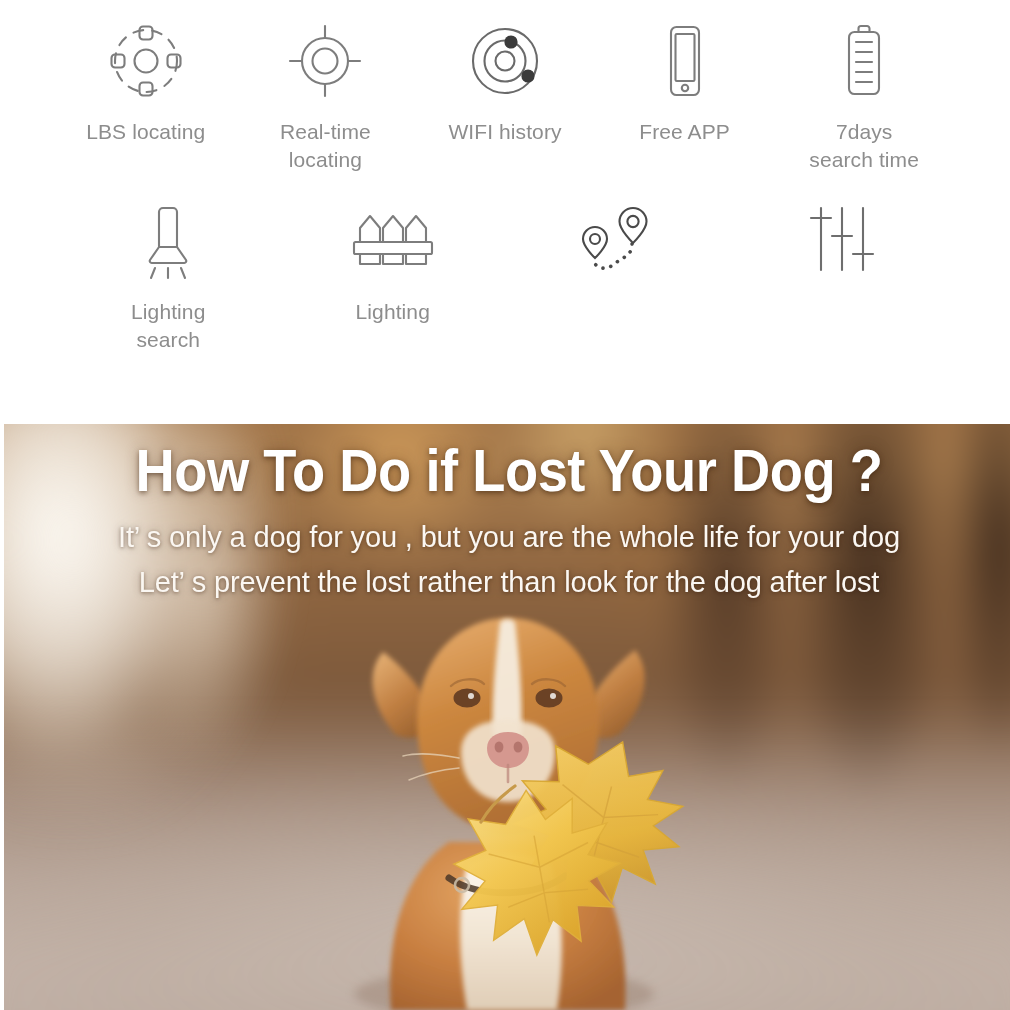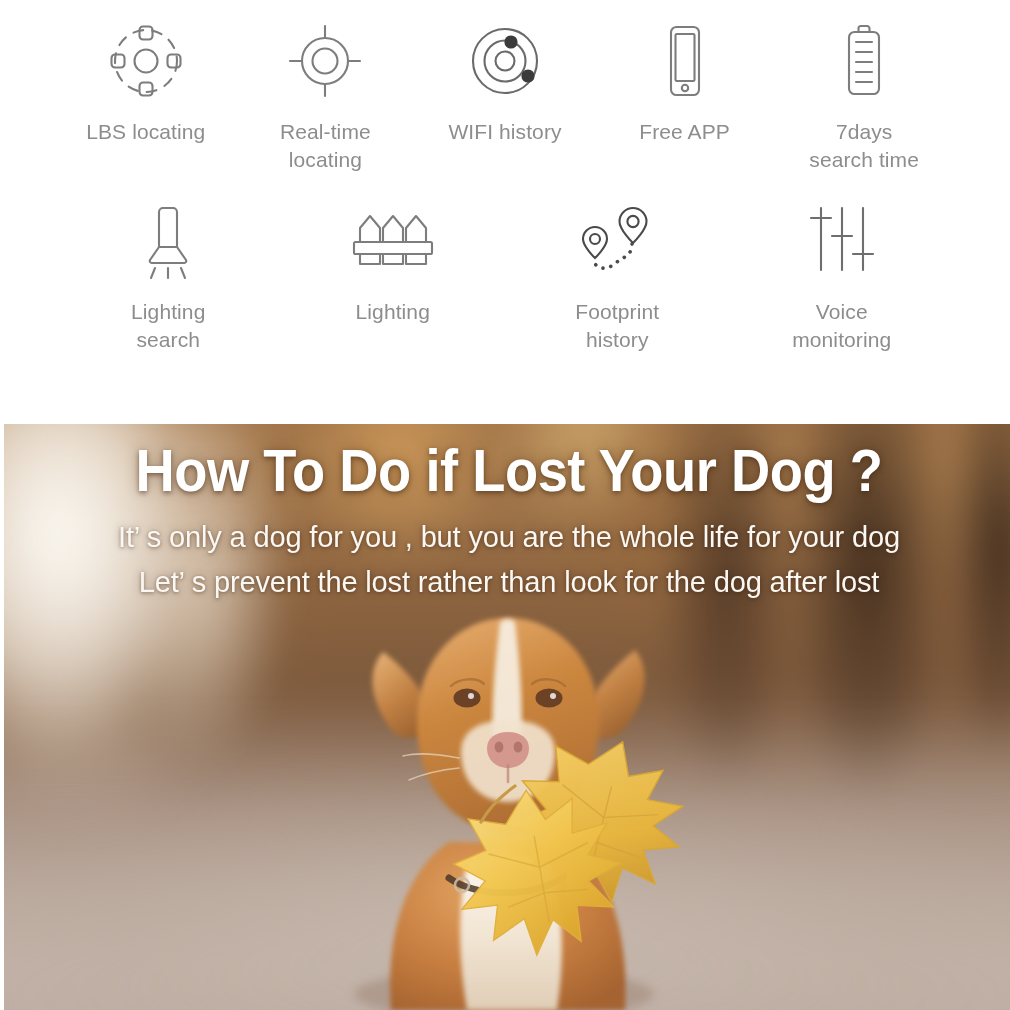--- a/index.html
+++ b/index.html
@@ -281,37 +281,33 @@
       <div class="feature-cell">
         <div class="feature-icon">
           <svg width="84" height="78" viewBox="0 0 84 78" fill="none" stroke="#4a4a4a" stroke-width="2.1" stroke-linecap="round">
             <path d="M58 6 a13.5 13.5 0 0 1 13.5 13.5 C71.5 28 58 41 58 41 S44.5 28 44.5 19.5 A13.5 13.5 0 0 1 58 6 Z"></path>
             <circle cx="58" cy="19.5" r="5.6"></circle>
             <path d="M20 25 a12 12 0 0 1 12 12 C32 44.6 20 56 20 56 S8 44.6 8 37 A12 12 0 0 1 20 25 Z"></path>
             <circle cx="20" cy="37" r="5"></circle>
             <path d="M57 42 C57 54 48 55 42 60 C36 65 28 70 20 62" stroke-dasharray="0.1 8" stroke-width="3.6"></path>
           </svg>
         </div>
-        <div class="feature-label">Footprint
-history</div>
       </div>
 
       <div class="feature-cell">
         <div class="feature-icon">
           <svg width="78" height="78" viewBox="0 0 78 78" fill="none" stroke="#6e6e6e" stroke-width="2.1" stroke-linecap="round">
             <line x1="18" y1="6" x2="18" y2="68"></line>
             <line x1="39" y1="6" x2="39" y2="68"></line>
             <line x1="60" y1="6" x2="60" y2="68"></line>
             <line x1="8" y1="16" x2="28" y2="16"></line>
             <line x1="29" y1="34" x2="49" y2="34"></line>
             <line x1="50" y1="52" x2="70" y2="52"></line>
           </svg>
         </div>
-        <div class="feature-label">Voice
-monitoring</div>
       </div>
 
     </div>
   </section>
 
   <section class="hero">
 
     <div class="hero-bg"></div>
     <div class="hero-ground"></div>
     <div class="hero-glow"></div>

